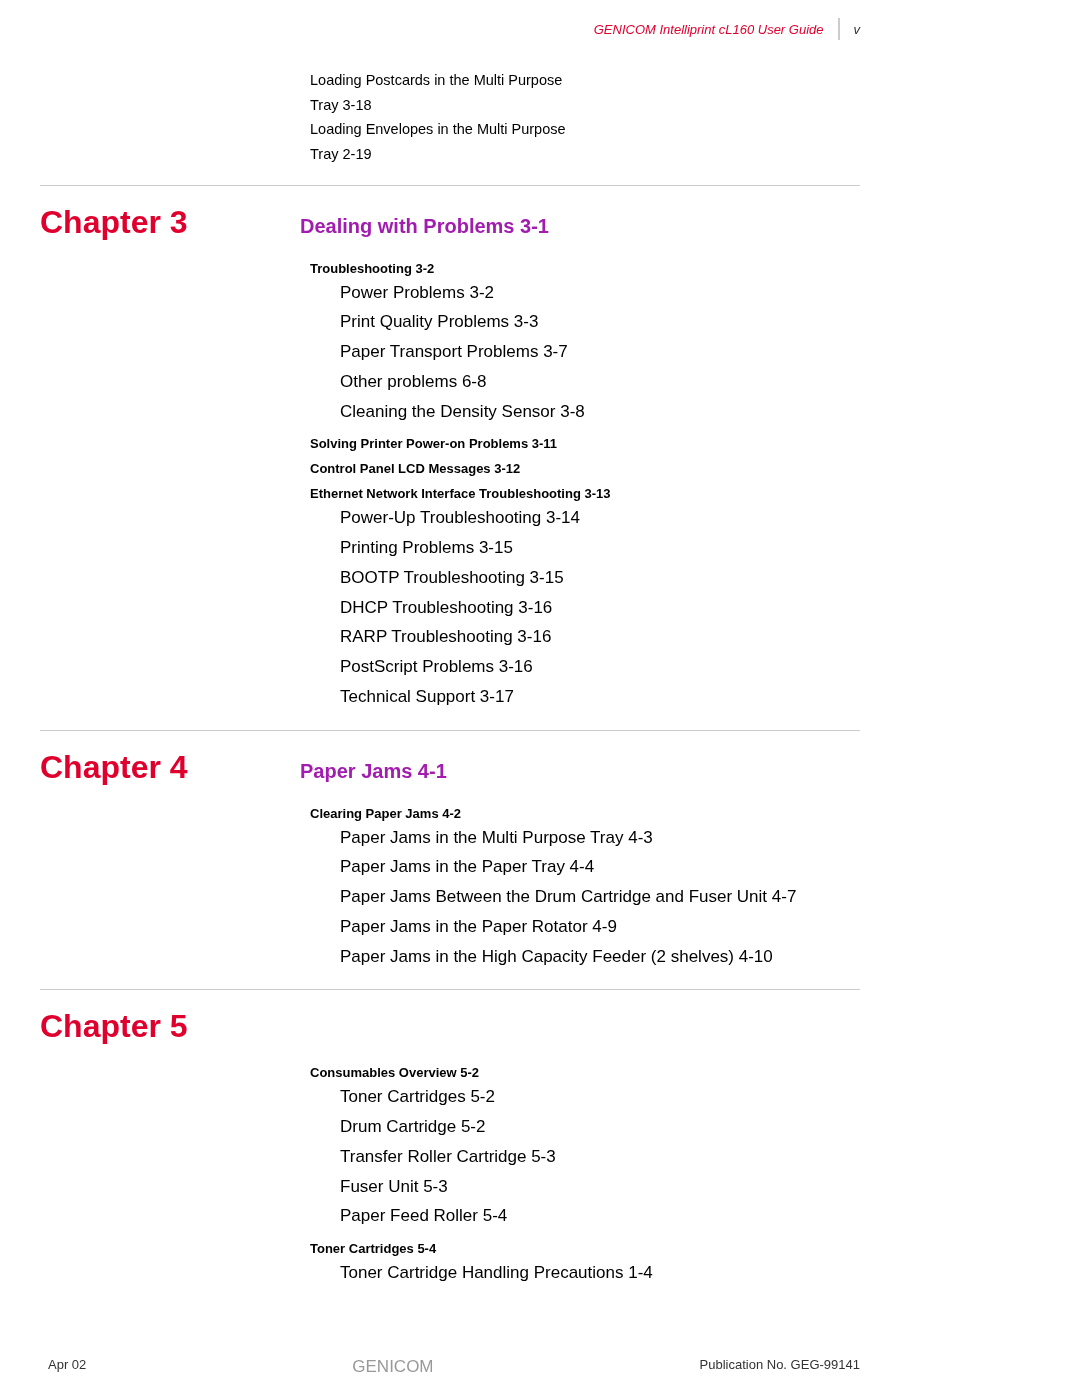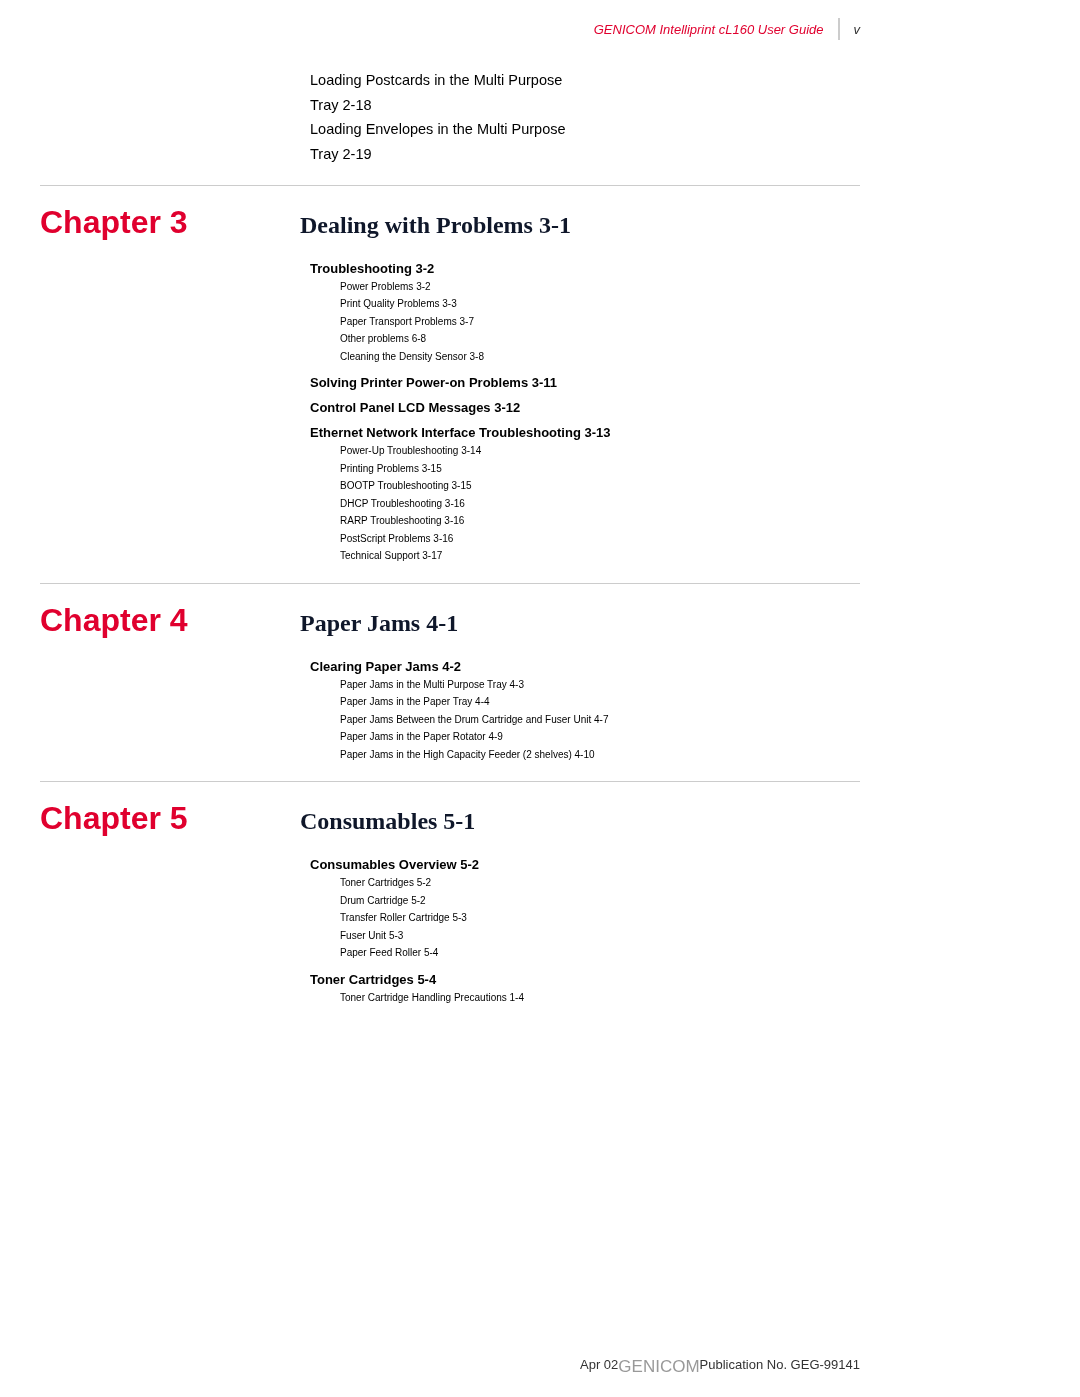--- a/index.html
+++ b/index.html
@@ -67,52 +67,51 @@
     }
 
     .chapter-label {
       color: #e0002e;
       font-size: 32px;
       font-weight: bold;
       min-width: 200px;
     }
 
     .chapter-title {
-      color: #0f172a;
-      font-size: 24px;
+      color: #a21caf;
+      font-size: 20px;
       font-weight: bold;
-      font-family: Liberation Serif, serif;
     }
 
     .chapter-content {
       padding-left: 270px;
       padding-bottom: 18px;
     }
 
     .section-heading {
       font-weight: bold;
       font-size: 13px;
       margin-top: 10px;
       margin-bottom: 2px;
     }
 
     .toc-item {
-      font-size: 10px;
+      font-size: 17px;
       line-height: 1.75;
       padding-left: 30px;
     }
 
     
     .footer {
       position: absolute;
       bottom: 20px;
       left: 8px;
       right: 0;
       display: flex;
-      justify-content: flex-end;
+      justify-content: space-between;
       padding: 0 40px;
       font-size: 13px;
       color: #333;
     }
     .footer-center {
       color: #999;
       font-size: 17px;
     }
   </style>
 </head>
@@ -120,21 +119,21 @@
 
 <div class="page">
 
   <div class="header">
     <span class="header-title">GENICOM Intelliprint cL160 User Guide</span>
     <div class="header-divider"></div>
     <span class="header-page">v</span>
   </div>
 
   <div class="intro-lines">
-    <div>Loading Postcards in the Multi Purpose Tray 2-18</div>
+    <div>Loading Postcards in the Multi Purpose Tray 3-18</div>
     <div>Loading Envelopes in the Multi Purpose Tray 2-19</div>
   </div>
 
   <div id="chapters-container">
       <div class="chapter-section">
         <div class="chapter-header">
           <span class="chapter-label">Chapter 3</span>
           <span class="chapter-title">Dealing with Problems 3-1</span>
         </div>
         <div class="chapter-content">
@@ -166,21 +165,20 @@
           <div class="toc-item">Paper Jams in the Multi Purpose Tray 4-3</div>
           <div class="toc-item">Paper Jams in the Paper Tray 4-4</div>
           <div class="toc-item">Paper Jams Between the Drum Cartridge and Fuser Unit 4-7</div>
           <div class="toc-item">Paper Jams in the Paper Rotator 4-9</div>
           <div class="toc-item">Paper Jams in the High Capacity Feeder (2 shelves) 4-10</div>
         </div>
       </div>
       <div class="chapter-section">
         <div class="chapter-header">
           <span class="chapter-label">Chapter 5</span>
-          <span class="chapter-title">Consumables 5-1</span>
         </div>
         <div class="chapter-content">
           <div class="section-heading">Consumables Overview 5-2</div>
           <div class="toc-item">Toner Cartridges 5-2</div>
           <div class="toc-item">Drum Cartridge 5-2</div>
           <div class="toc-item">Transfer Roller Cartridge 5-3</div>
           <div class="toc-item">Fuser Unit 5-3</div>
           <div class="toc-item">Paper Feed Roller 5-4</div>
           <div class="section-heading">Toner Cartridges 5-4</div>
           <div class="toc-item">Toner Cartridge Handling Precautions 1-4</div>

